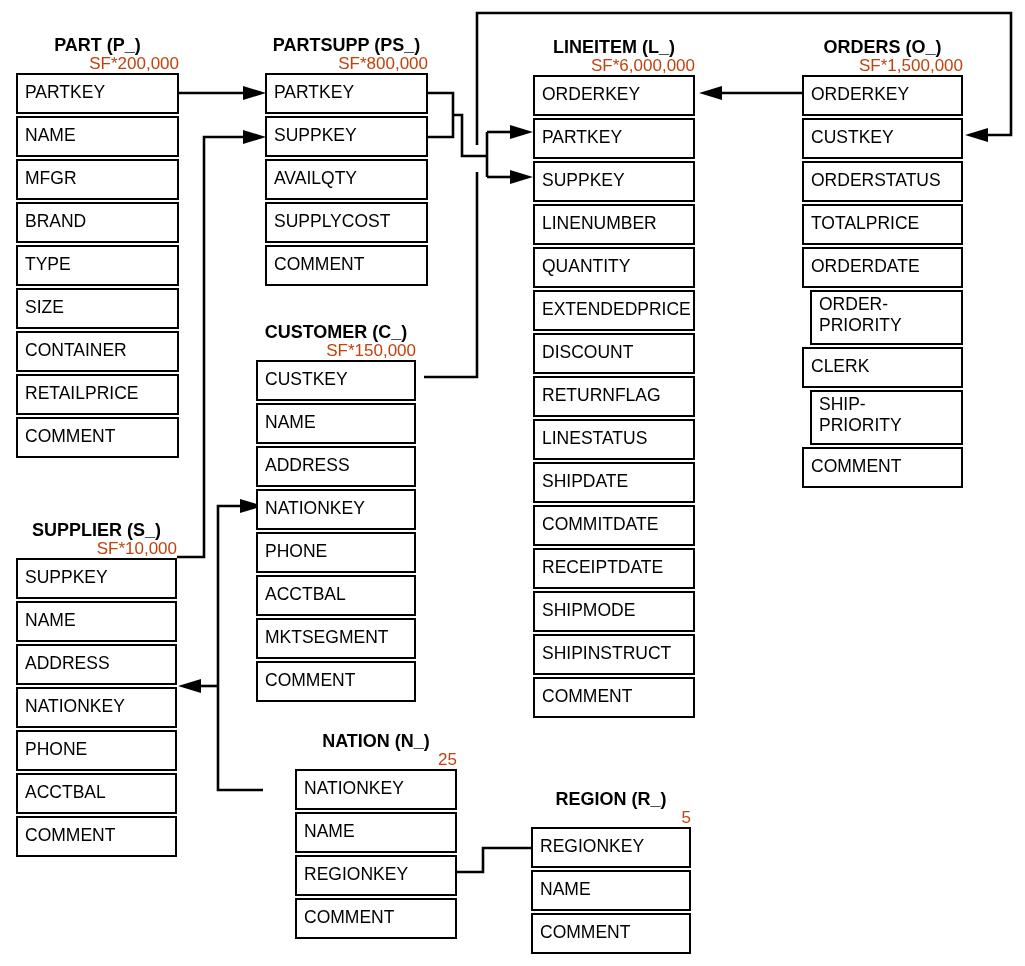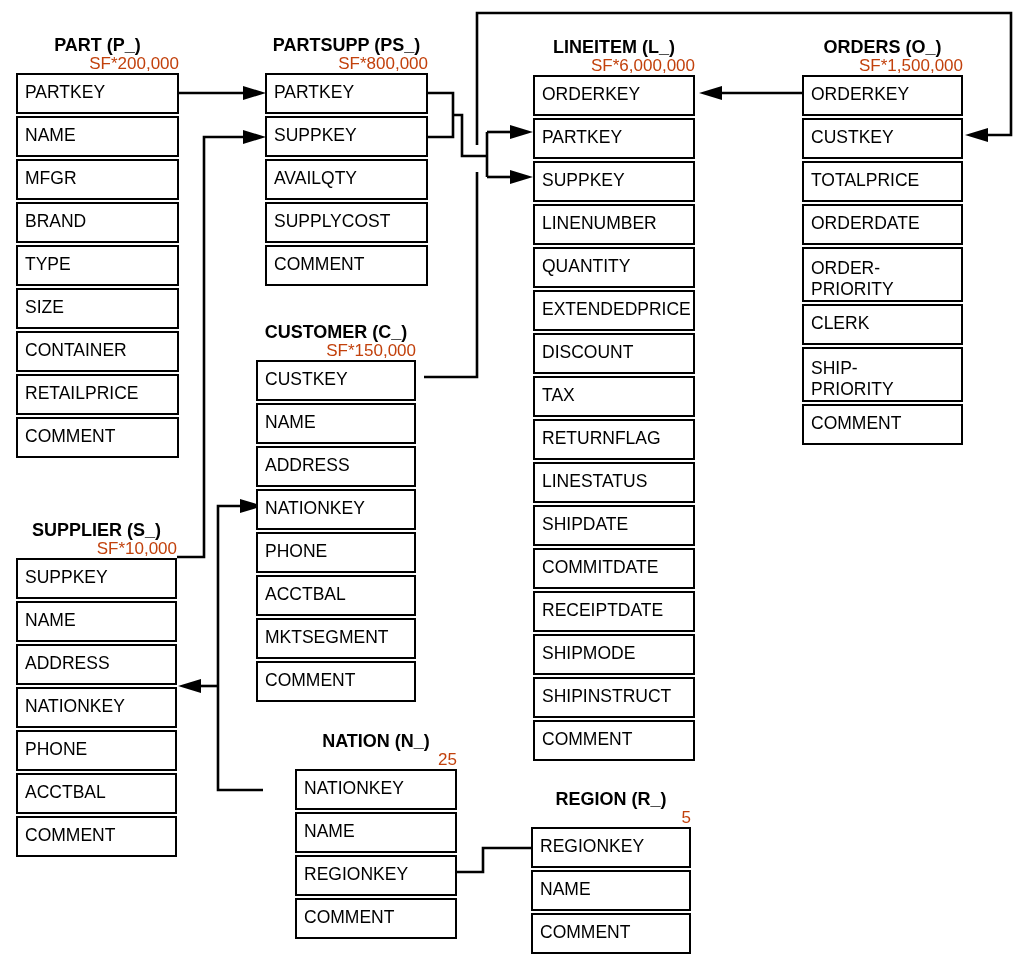--- a/index.html
+++ b/index.html
@@ -30,21 +30,22 @@
     font-size: 17.5px;
     line-height: 35px;
     padding-left: 7px;
     color: #000;
     white-space: pre-line;
     overflow: hidden;
   }
   .row.tall {
     height: 55px;
     line-height: 21px;
-    padding-top: 9px;
+    padding-top: 2px;
+    margin-left: 8px;
   }
 </style>
 </head>
 <body>
 
 <div id="diagram">
 
   <svg id="connectors" width="1025" height="966" viewBox="0 0 1025 966" fill="none" stroke="#000000" stroke-width="2.6" stroke-linejoin="miter">
 
     <g>
@@ -126,38 +127,38 @@
     <div class="tbl-title">LINEITEM (L_)</div>
     <div class="tbl-sub">SF*6,000,000</div>
     <div class="rows">
         <div class="row">ORDERKEY</div>
         <div class="row">PARTKEY</div>
         <div class="row">SUPPKEY</div>
         <div class="row">LINENUMBER</div>
         <div class="row">QUANTITY</div>
         <div class="row">EXTENDEDPRICE</div>
         <div class="row">DISCOUNT</div>
-        <div class="row">TAX</div>
         <div class="row">RETURNFLAG</div>
         <div class="row">LINESTATUS</div>
         <div class="row">SHIPDATE</div>
         <div class="row">COMMITDATE</div>
         <div class="row">RECEIPTDATE</div>
         <div class="row">SHIPMODE</div>
         <div class="row">SHIPINSTRUCT</div>
         <div class="row">COMMENT</div>
       </div>
   </div>
 
   <div class="tbl" style="left: 802px; top: 37px; width: 161px;">
     <div class="tbl-title">ORDERS (O_)</div>
     <div class="tbl-sub">SF*1,500,000</div>
     <div class="rows">
         <div class="row">ORDERKEY</div>
         <div class="row">CUSTKEY</div>
+        <div class="row">ORDERSTATUS</div>
         <div class="row">TOTALPRICE</div>
         <div class="row">ORDERDATE</div>
         <div class="row tall">ORDER-
 PRIORITY</div>
         <div class="row">CLERK</div>
         <div class="row tall">SHIP-
 PRIORITY</div>
         <div class="row">COMMENT</div>
       </div>
   </div>

